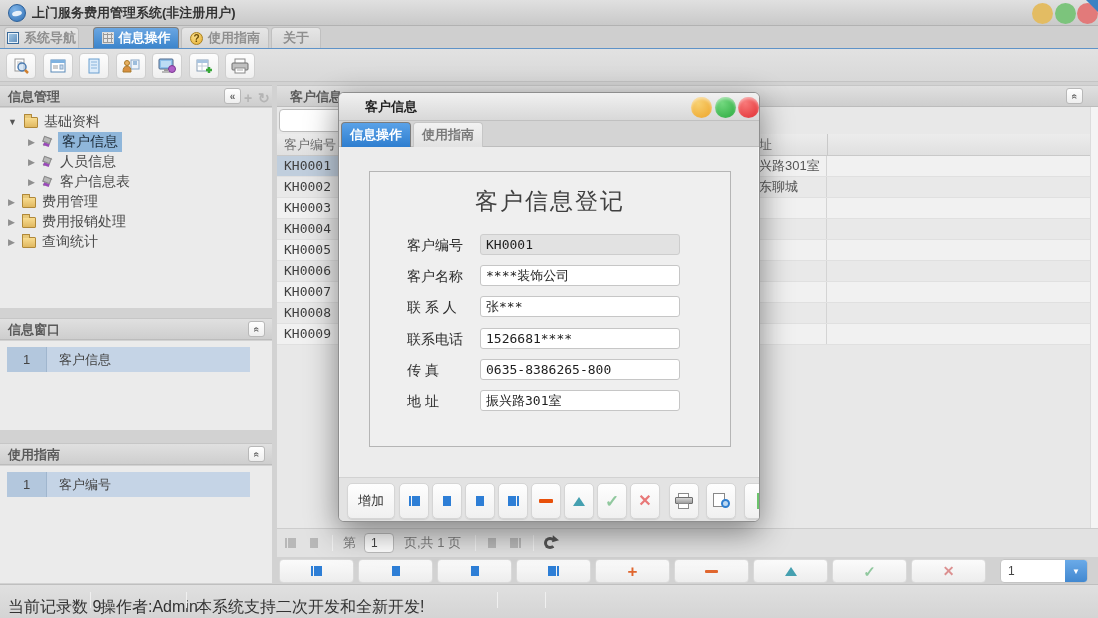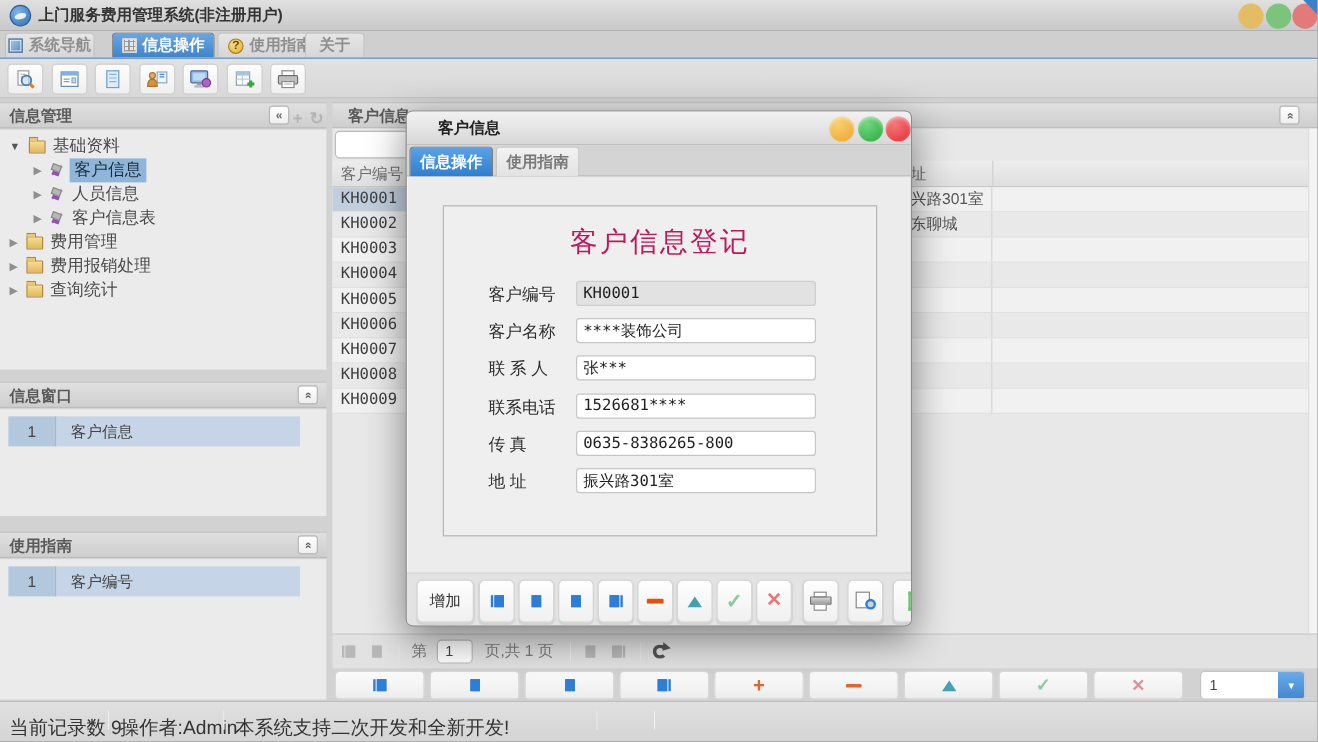--- a/index.html
+++ b/index.html
@@ -133,21 +133,21 @@
   .dlg-titlebar { left:0; top:0; width:100%; height:28px; background:linear-gradient(#f1f1f1,#d8d8d8);
     border-bottom:1px solid #c0c0c0; }
   .dlg-title { left:26px; top:0; height:28px; line-height:28px; font-size:13px; font-weight:bold; color:#222; }
   .dlg-light { width:21px; height:21px; border-radius:50%; top:4px; box-shadow:inset 0 2px 3px rgba(255,255,255,.5); }
   .dlg-tabrow { left:0; top:28px; width:100%; height:26px; background:#d4d4d4; border-bottom:1px solid #bdbdbd; }
   .dlg-tab { top:1px; height:25px; width:70px; display:flex; align-items:center; justify-content:center;
     font-size:13px; font-weight:bold; border-radius:4px 4px 0 0; }
   .dlg-tab.active { background:linear-gradient(#5aa2e8,#2e7ecf); color:#fff; border:1px solid #7c7c7c; border-bottom:none; }
   .dlg-tab.idle { background:linear-gradient(#f2f2f2,#e2e2e2); color:#7a7a7a; border:1px solid #c6c6c6; border-bottom:none; }
   .formbox { left:30px; top:78px; width:362px; height:276px; background:#efefef; border:1px solid #b5b5b5; }
-  .form-title { left:0; top:14px; width:100%; text-align:center; font-size:23px; color:#be185d; letter-spacing:2px; }
+  .form-title { left:0; top:14px; width:100%; text-align:center; font-size:23px; color:#404040; letter-spacing:2px; }
   .f-label { font-size:14px; color:#2e2e2e; }
   .f-input { position:absolute; left:110px; width:200px; height:21px; border:1px solid #c6c6c6; border-radius:3px;
     background:#fff; font-size:13px; padding:0 5px; color:#1e1e1e;
     font-family:"DejaVu Sans Mono","DejaVu Sans",monospace; }
   .f-input.ro { background:#e2e2e2; border-color:#cdcdcd; }
   .dlg-toolbar { left:0; top:384px; width:100%; height:46px; background:#e3e3e3; border-top:1px solid #d2d2d2; }
   .dbtn { top:5px; height:36px; border:1px solid #d5d5d5; border-radius:5px;
     background:linear-gradient(#fefefe,#f0f0f0); box-shadow:0 1px 1px rgba(0,0,0,.08);
     display:flex; align-items:center; justify-content:center; font-size:13px; color:#333; }
   .blue { color:#2d7ed6; border-color:#2d7ed6; background:#2d7ed6; }
@@ -186,21 +186,21 @@
       <span>系统导航</span>
     </div>
     <div class="abs tab active" style="left:93px;width:86px">
       <span class="tab-grid"></span>
       <span>信息操作</span>
     </div>
     <div class="abs tab" style="left:181px;width:88px">
       <span class="tab-q">?</span>
       <span>使用指南</span>
     </div>
-    <div class="abs tab" style="left:254px;width:50px">
+    <div class="abs tab" style="left:271px;width:50px">
       <span>关于</span>
     </div>
   </div>
 
   <div class="abs toolbar">
     <div class="abs tbtn" style="left:6px">
       <svg width="18" height="16">
           <rect x="3" y="1" width="9" height="12" fill="#fff" stroke="#999"></rect>
           <line x1="5" y1="4" x2="10" y2="4" stroke="#bbb"></line>
           <line x1="5" y1="6" x2="10" y2="6" stroke="#bbb"></line>

